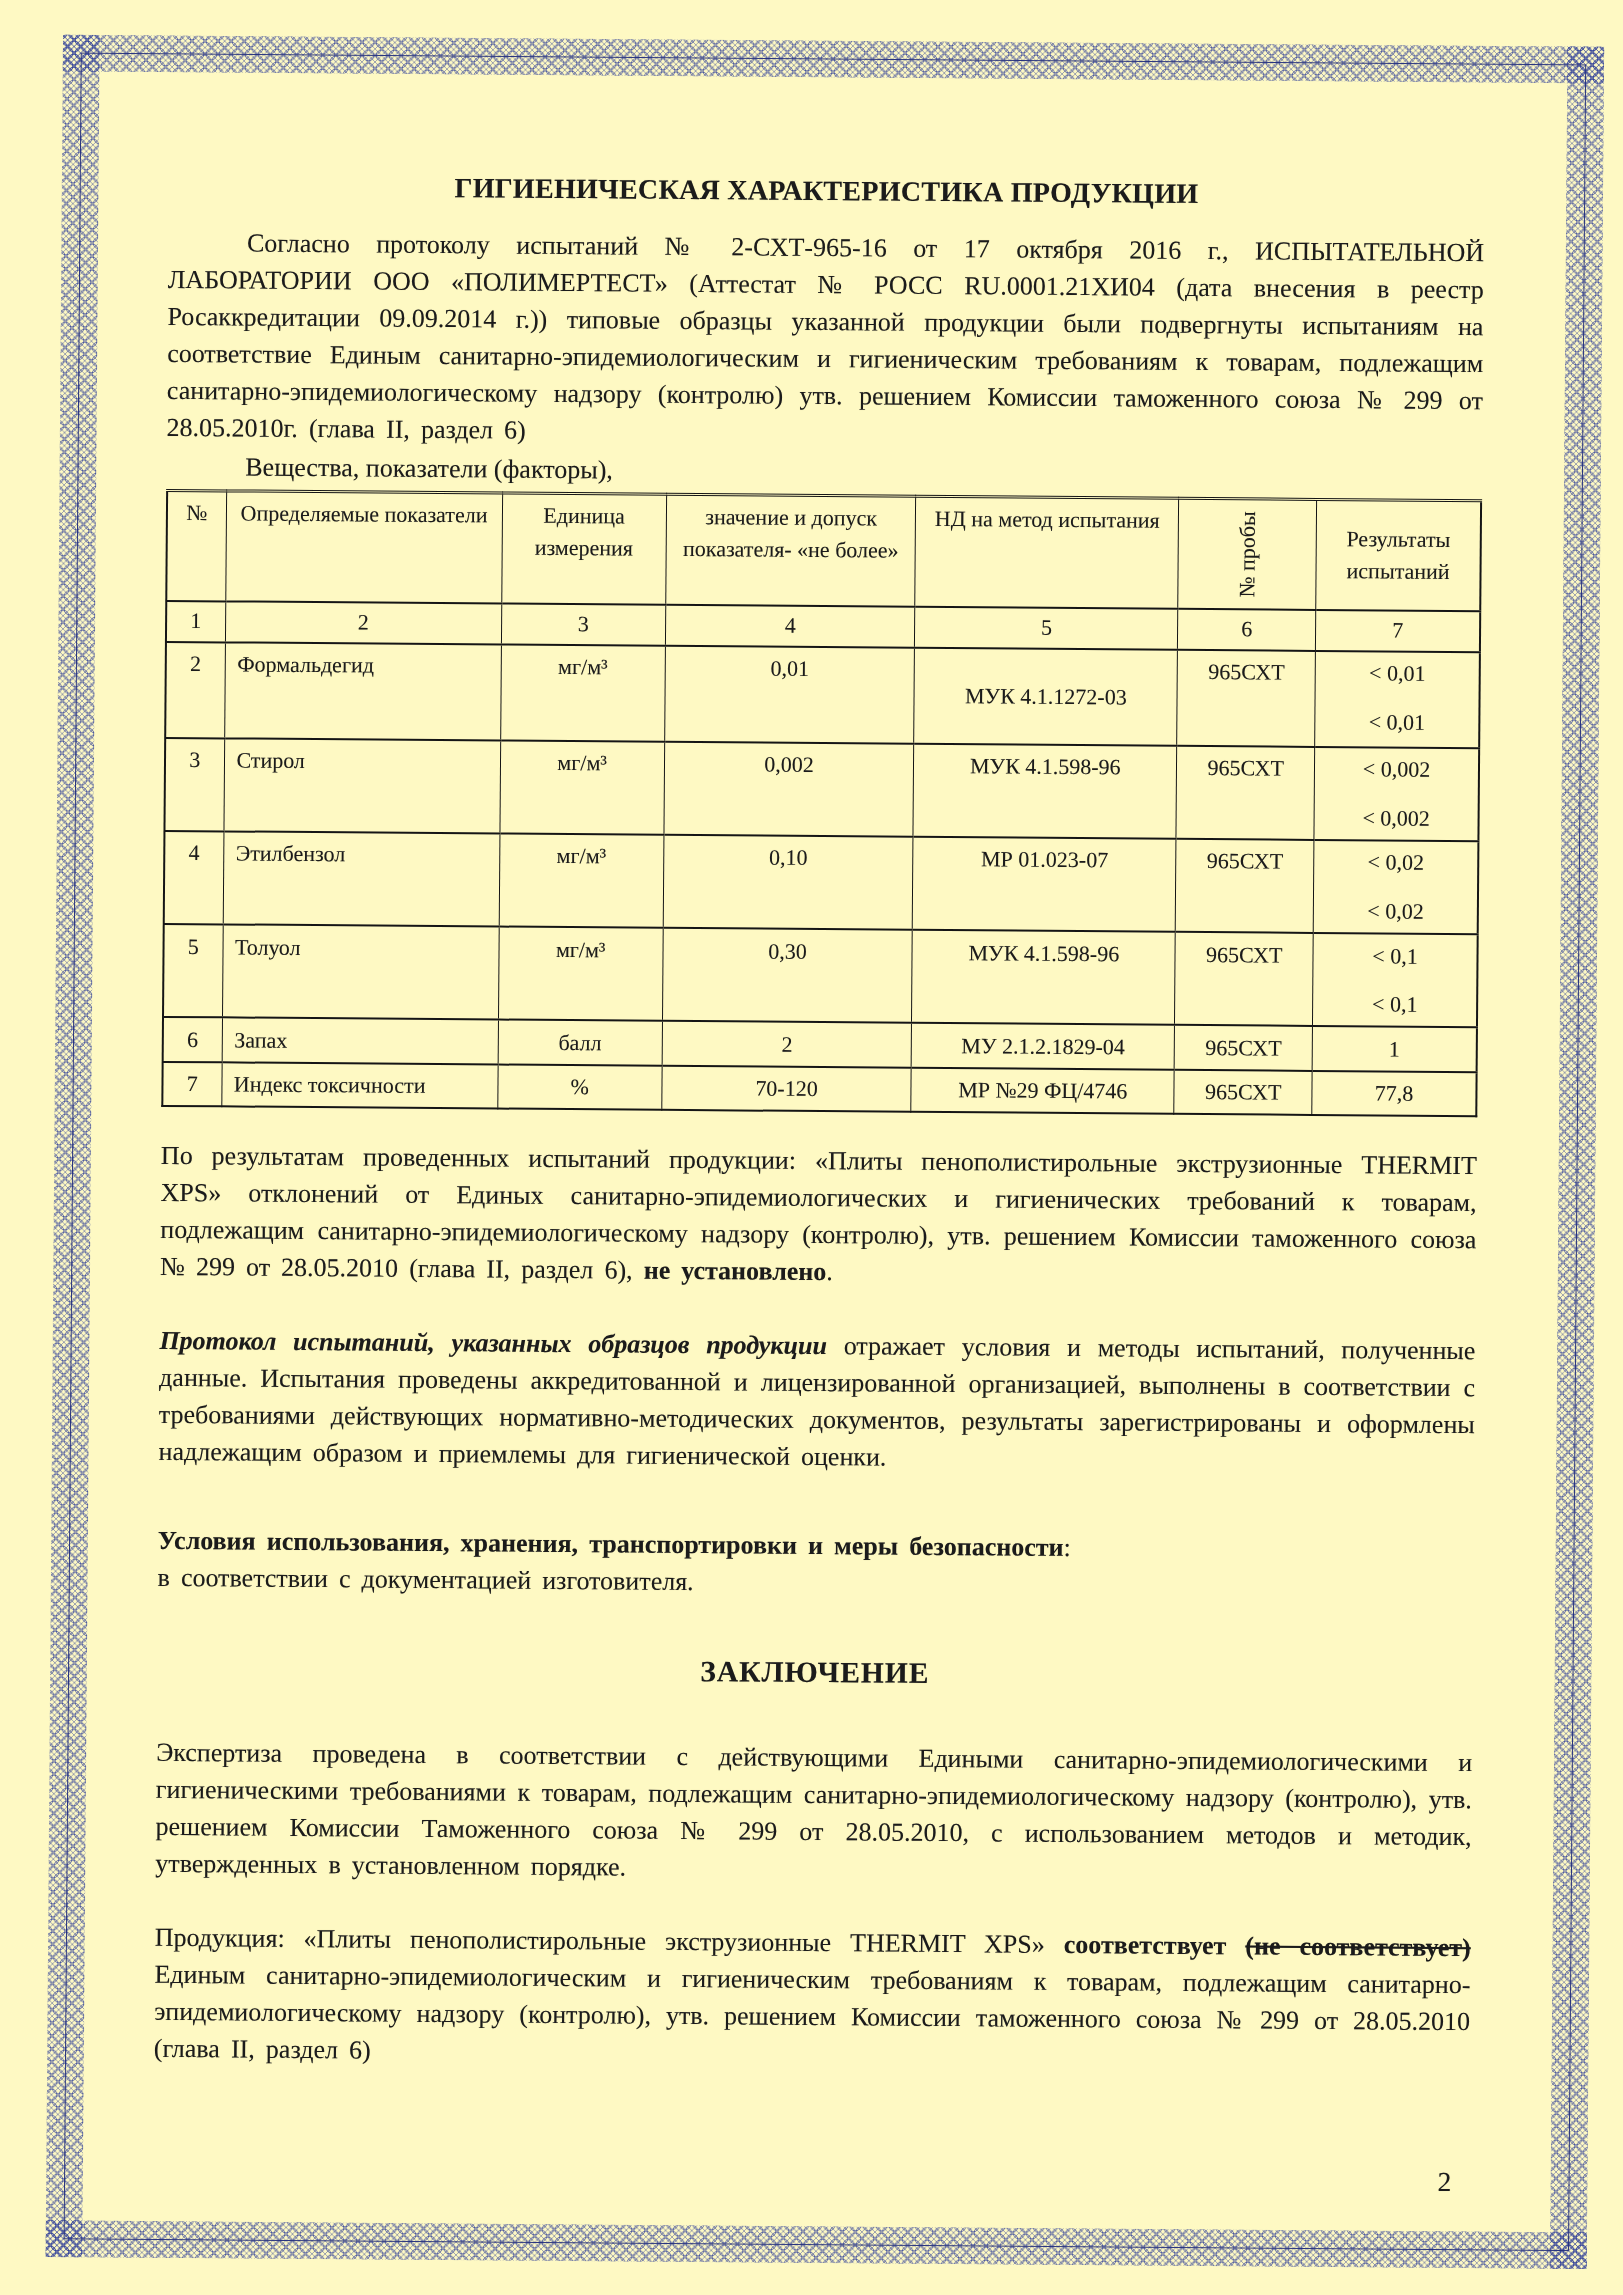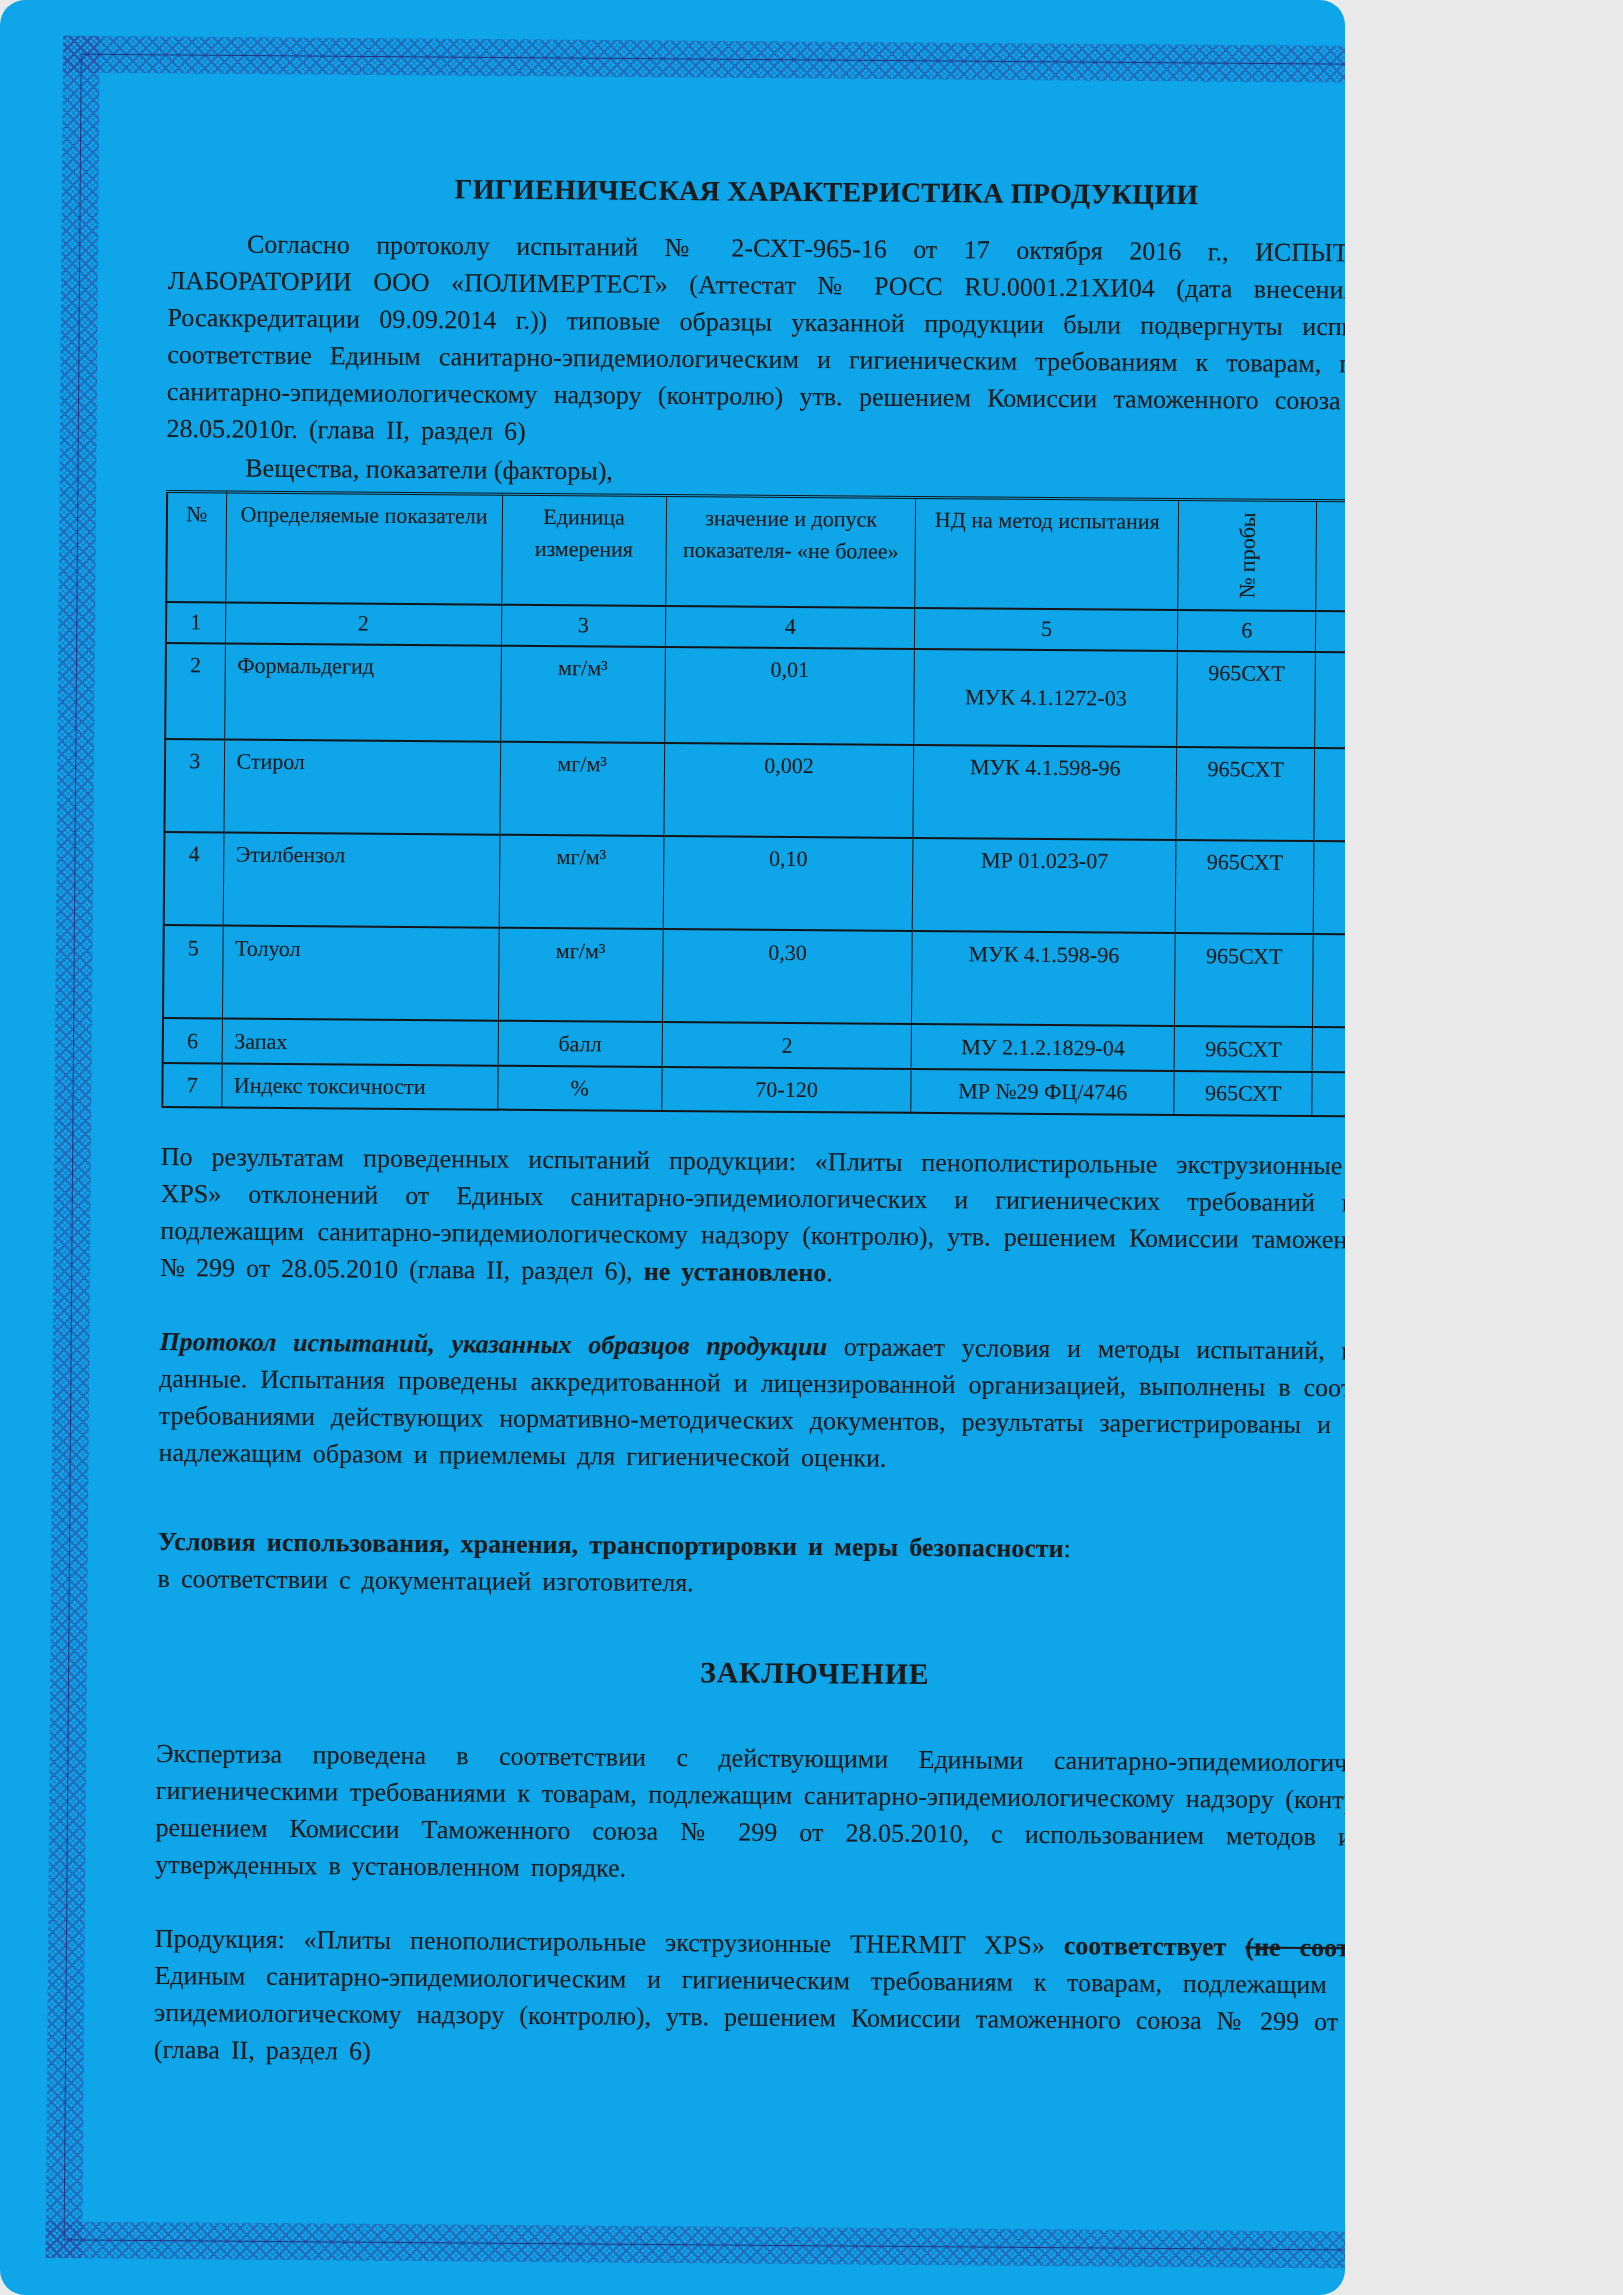--- a/index.html
+++ b/index.html
@@ -1,18 +1,18 @@
 <!DOCTYPE html>
 <html style="font-size:10.5px"><head>
 <meta charset="utf-8">
 <style>
   html,body{margin:0;padding:0;background:#e9e9e9;}
   .page{
-    position:relative;width:1345px;height:2295px;background:#0ea5e9;
-    overflow:hidden;font-family:"Liberation Serif","DejaVu Serif",serif;color:#1b1b1b;border-radius:25px;
+    position:relative;width:1623px;height:2295px;background:#fef9c3;
+    overflow:hidden;font-family:"Liberation Serif","DejaVu Serif",serif;color:#1b1b1b;
   }
   .scan{position:absolute;inset:0;transform:rotate(.45deg);transform-origin:50% 50%;}
   .frame{position:absolute;left:0;top:0;}
   .content{
     position:absolute;left:161px;top:175px;width:1316px;
     text-shadow:0 0 0.7px rgba(15,15,15,.35);
   }
   h1{font-size:28px;font-weight:bold;text-align:center;margin:0;letter-spacing:0.3px;}
   .para{font-size:26px;line-height:37px;text-align:justify;margin:0;word-spacing:4.6px;}
   .indent{text-indent:79px;margin-top:22px;}

